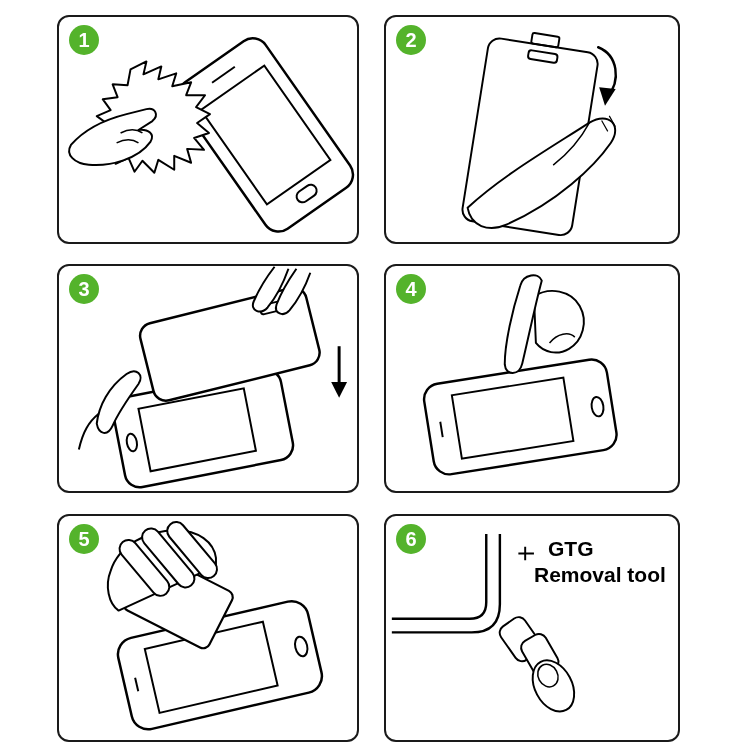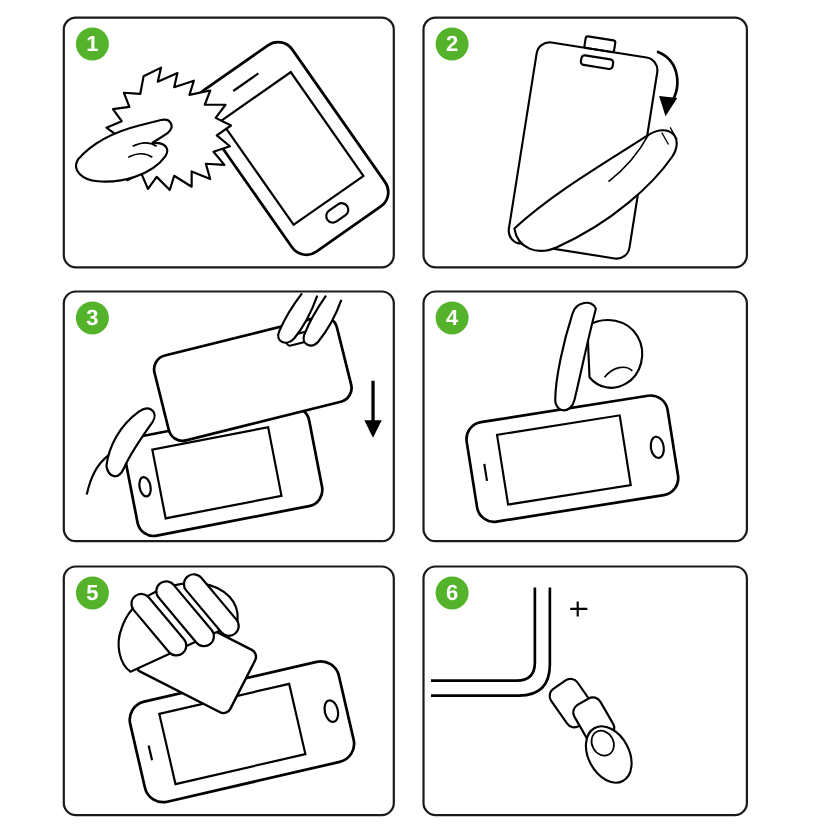--- a/index.html
+++ b/index.html
@@ -148,20 +148,24 @@
             <rect x="-9" y="-34" width="18" height="68" rx="9"></rect>
           </g>
       </g>
     </svg>
   </div>
 
   <div class="panel p6">
     <div class="badge">
       <span>6</span>
     </div>
+    <div class="gtg-label">
+      <div class="l1">GTG</div>
+      <div class="l2">Removal tool</div>
+    </div>
     <svg class="art" viewBox="0 0 300 225">
       <g fill="none" stroke="#000000" stroke-width="2.5">
         <path d="M103,16 L103,86 Q103,103 86,103 L6,103"></path>
         <path d="M117,16 L117,88 Q117,117 88,117 L6,117"></path>
       </g>
       <g stroke="#000000" stroke-width="2" fill="none">
         <path d="M152,36 L136,36 M143,29 L143,43"></path>
       </g>
       <g fill="#ffffff" stroke="#000000" stroke-width="2" stroke-linejoin="round">
         <g transform="translate(138,124) rotate(-35)">

